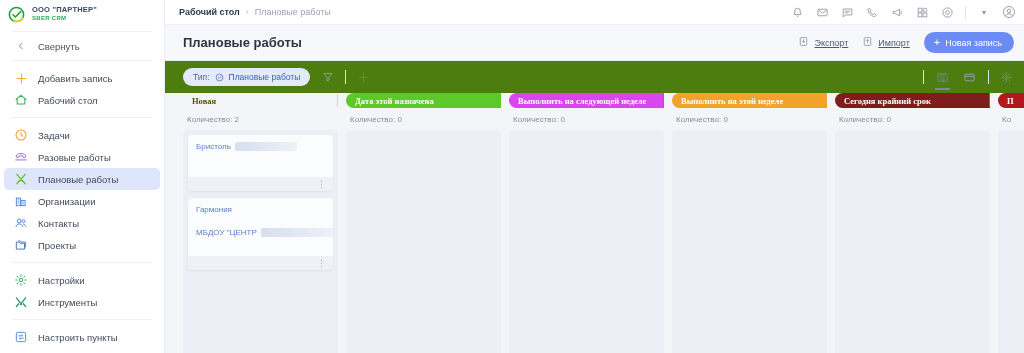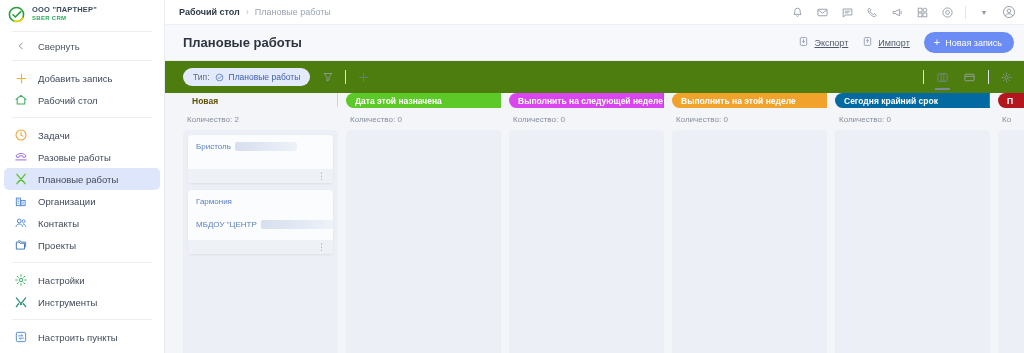--- a/index.html
+++ b/index.html
@@ -147,36 +147,36 @@
   }
   .col-pill::after {
     content: ""; position: absolute; right: -7px; top: 0;
     width: 0; height: 0;
     border-top: 7.5px solid transparent;
     border-bottom: 7.5px solid transparent;
     border-left: 8px solid currentColor;
   }
   .col-pill.yellow { color: #f6df2a; }
   .col-pill.yellow .pill-txt { color: #5c5206; }
-  .pill-txt { position: relative; z-index: 2; color: #ffffff; }
+  .pill-txt { position: relative; z-index: 2; color: #ffffff; font-family: Liberation Serif, serif; }
   .col-count { font-size: 8px; color: #868f9d; padding: 7px 0 6px 4px; }
   .col-body {
     flex: 1 1 auto; background: #eceff5;
     border-radius: 4px 4px 0 0;
     padding: 5px; display: flex; flex-direction: column; gap: 7px;
     overflow: hidden;
   }
   .card {
     background: #fbfcfe; border-radius: 4px;
     box-shadow: 0 1px 2px rgba(40,50,70,.08);
     overflow: hidden;
   }
   .card-main { padding: 7px 8px 10px 8px; min-height: 28px; }
   .card-line { display: flex; align-items: center; gap: 4px; margin-bottom: 7px; }
-  .card-line:last-child { margin-bottom: 8px; }
+  .card-line:last-child { margin-bottom: 16px; }
   .card-link { font-size: 8px; color: #5b7fc4; white-space: nowrap; }
   .redact {
     height: 9px; border-radius: 2px; flex: 0 0 auto;
     background: linear-gradient(90deg,#d7dfee,#e4eaf5 60%,#eef2f8);
   }
   .card-foot {
     height: 14px; background: #eef1f6;
     display: flex; align-items: center; justify-content: flex-end;
     padding-right: 7px;
   }
@@ -530,21 +530,21 @@
 
       <div class="col">
         <div class="col-pill" style="background:#f0a22b;color:#f0a22b">
           <span class="pill-txt">Выполнить на этой неделе</span>
         </div>
         <div class="col-count">Количество: 0</div>
         <div class="col-body"></div>
       </div>
 
       <div class="col">
-        <div class="col-pill" style="background:#0369a1;color:#d8452a">
+        <div class="col-pill" style="background:#7f1d1d;color:#d8452a">
           <span class="pill-txt">Сегодня крайний срок</span>
         </div>
         <div class="col-count">Количество: 0</div>
         <div class="col-body"></div>
       </div>
 
       <div class="col" style="flex:0 0 155px;">
         <div class="col-pill" style="background:#b3161c;color:#b3161c">
           <span class="pill-txt">П</span>
         </div>

